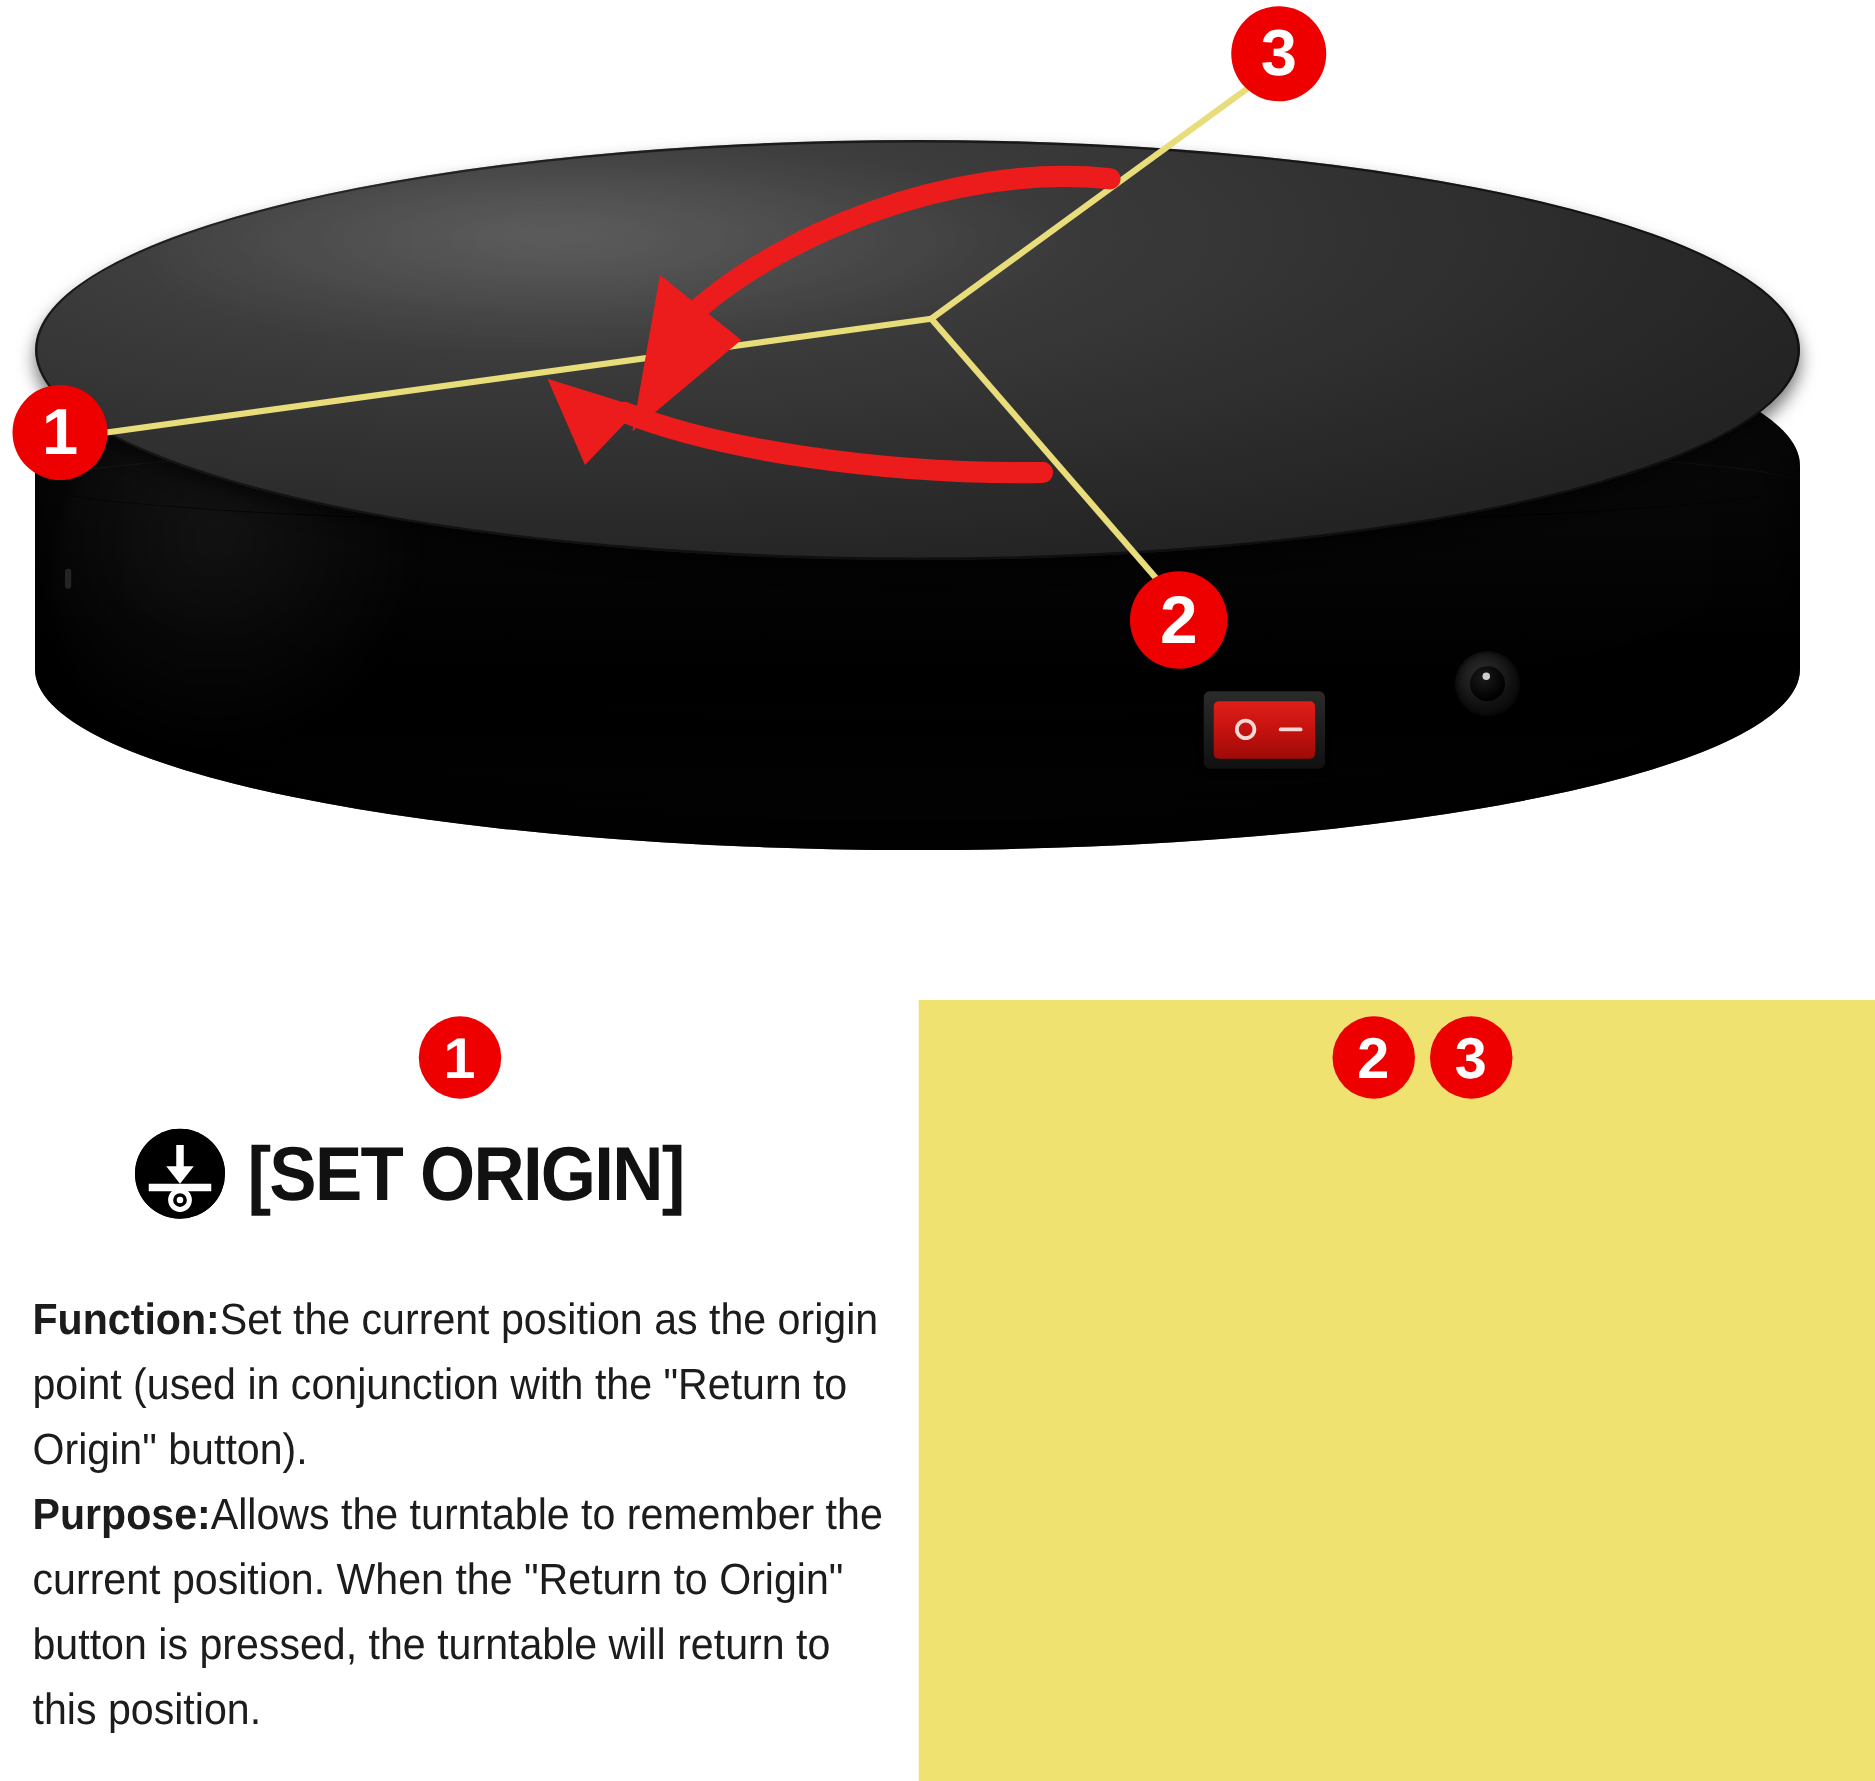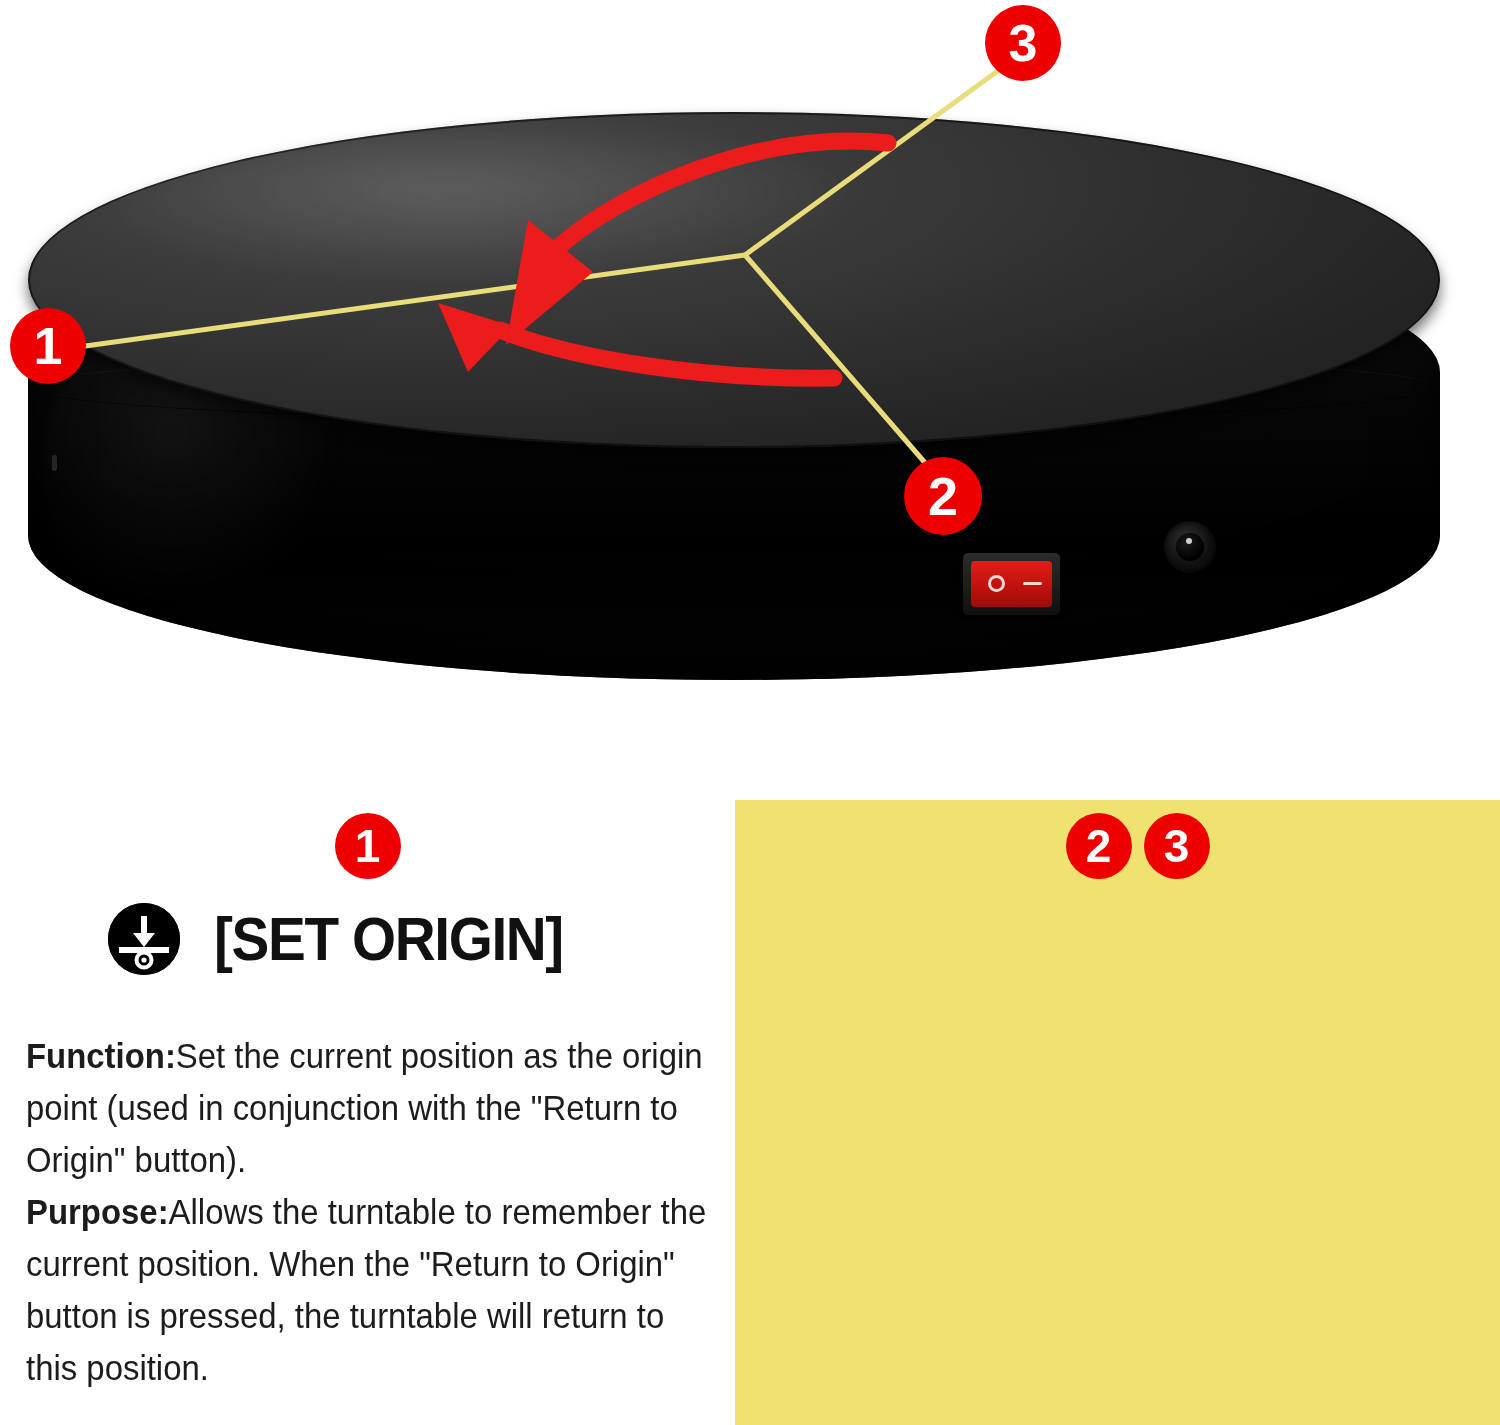--- a/index.html
+++ b/index.html
@@ -178,21 +178,21 @@
   .badge-sm {
     width:66px; height:66px;
     border-radius:50%;
     background:#ee0000; color:#fff;
     display:flex; align-items:center; justify-content:center;
     font-weight:bold; font-size:46px; line-height:1;
   }
 
   .title-row {
     position:absolute; top:123px;
-    display:flex; align-items:center; gap:34px;
+    display:flex; align-items:center; gap:18px;
   }
   #title-left  { left:108px; }
 
   .icon-circle {
     width:72px; height:72px; min-width:72px;
     border-radius:50%;
     background:#000;
     position:relative;
   }
 

